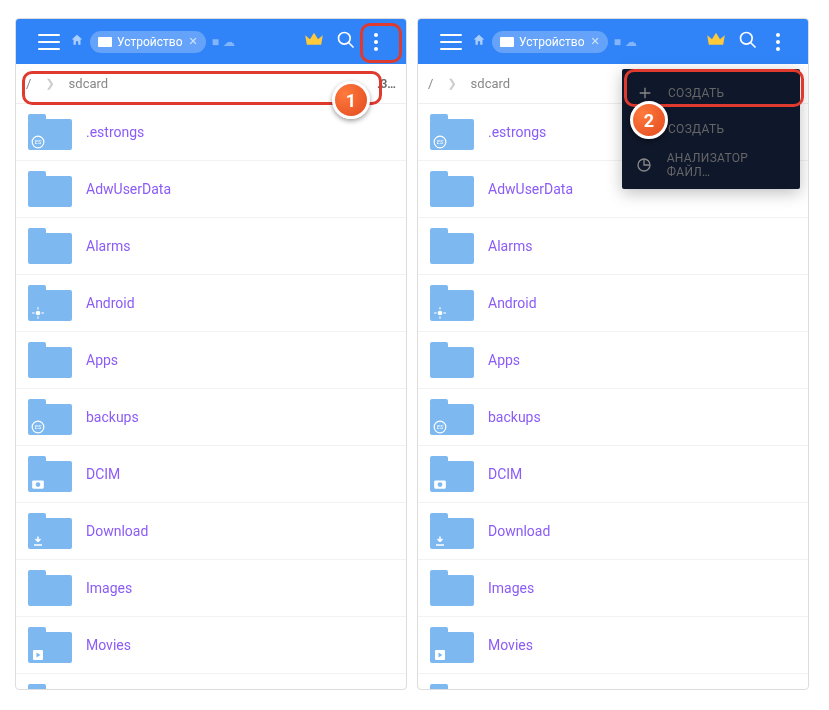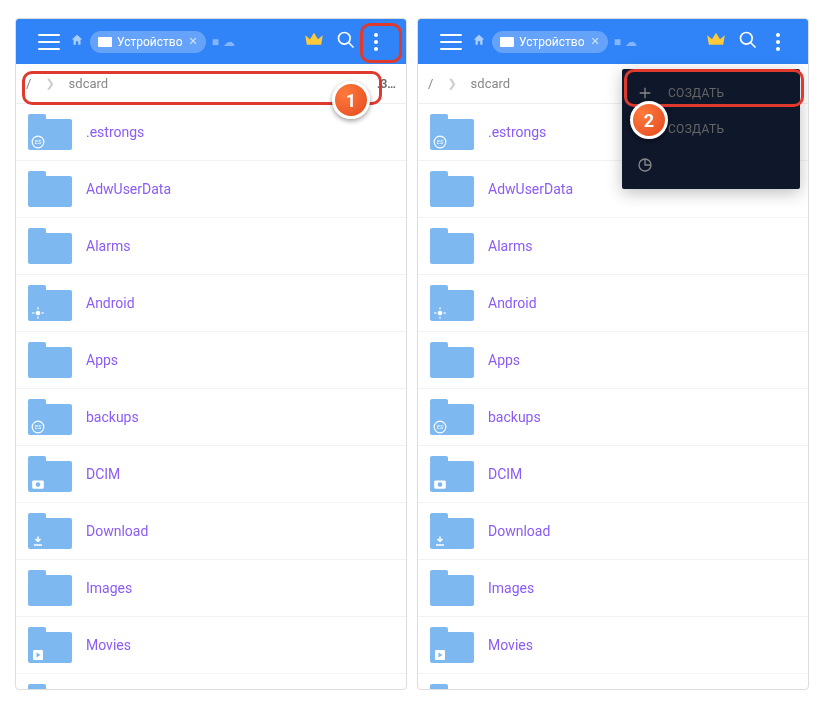--- a/index.html
+++ b/index.html
@@ -584,20 +584,21 @@
           </span>
           <span>СОЗДАТЬ</span>
         </div>
         <div class="dropdown-item">
           <span class="di-icon">
             <svg width="16" height="16" viewBox="0 0 24 24">
               <circle cx="12" cy="12" r="9" fill="none" stroke="#888" stroke-width="2"></circle>
               <path d="M12 3v9h9" fill="none" stroke="#888" stroke-width="2"></path>
             </svg>
           </span>
+          <span>АНАЛИЗАТОР ФАЙЛ…</span>
         </div>
       </div>
 
     <div class="red-frame" style="left:206px; top:50px; width:180px; height:38px;"></div>
     <div class="marker" style="left:212px; top:82px;">2</div>
   </div>
 
 </div>
 
 </body></html>

